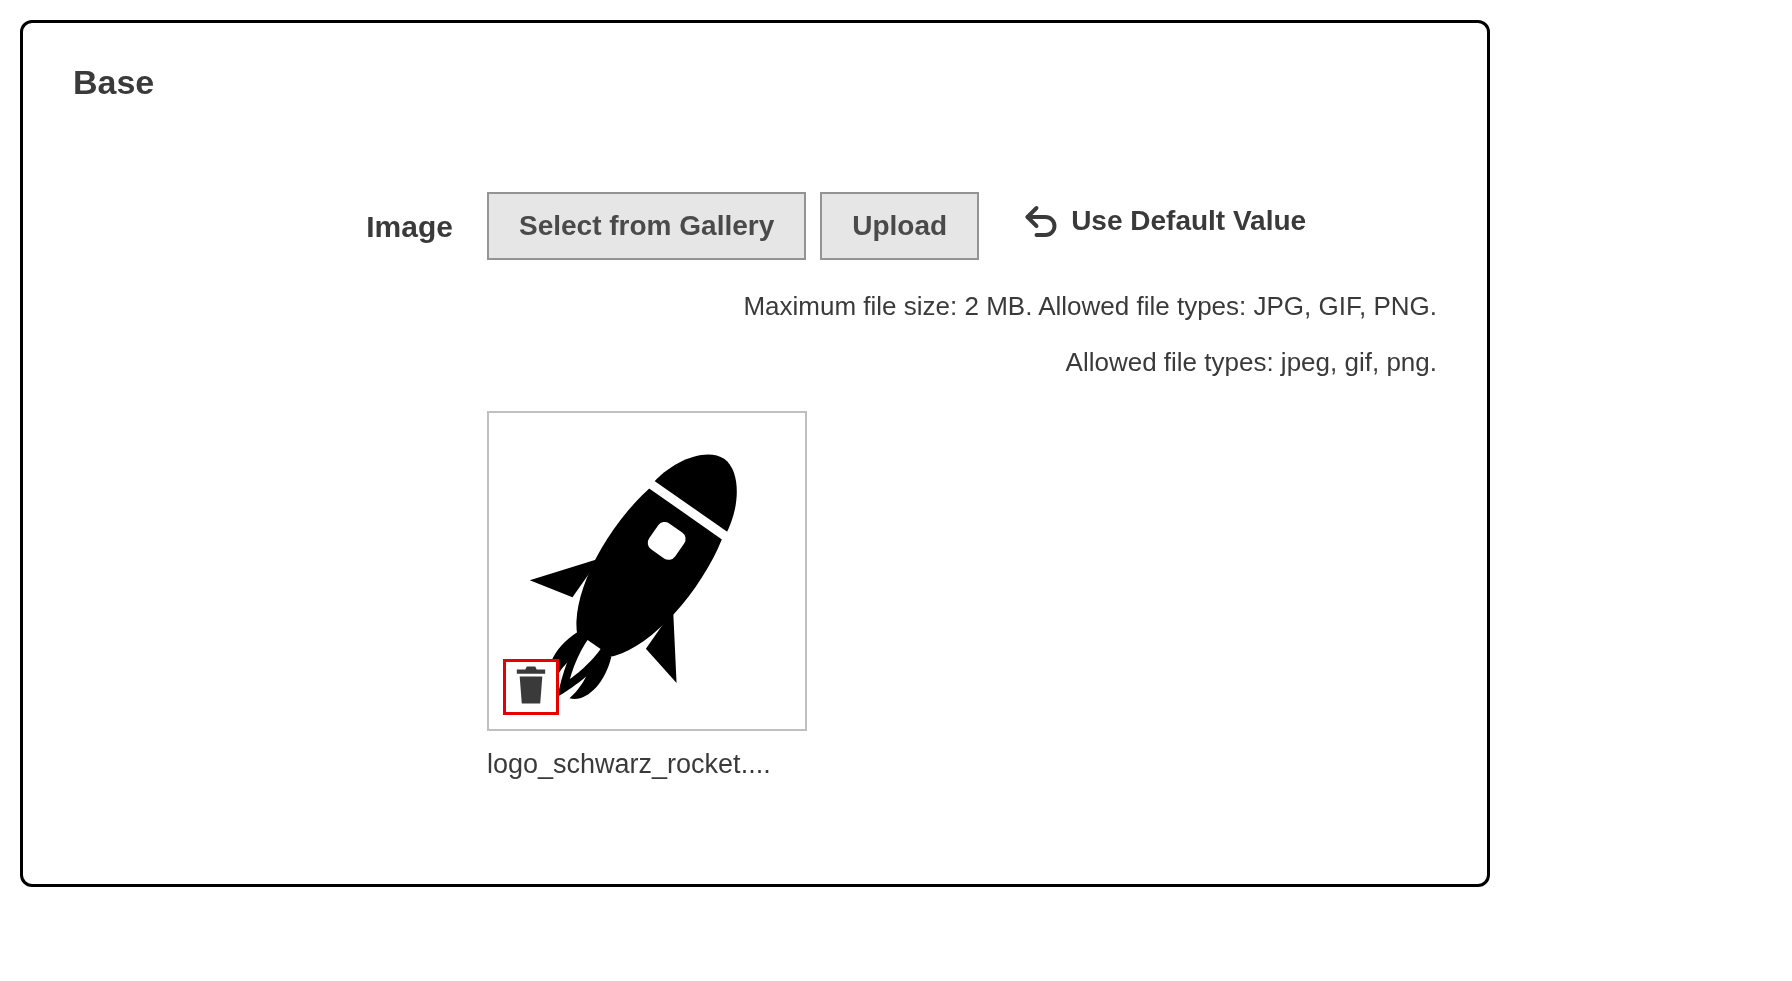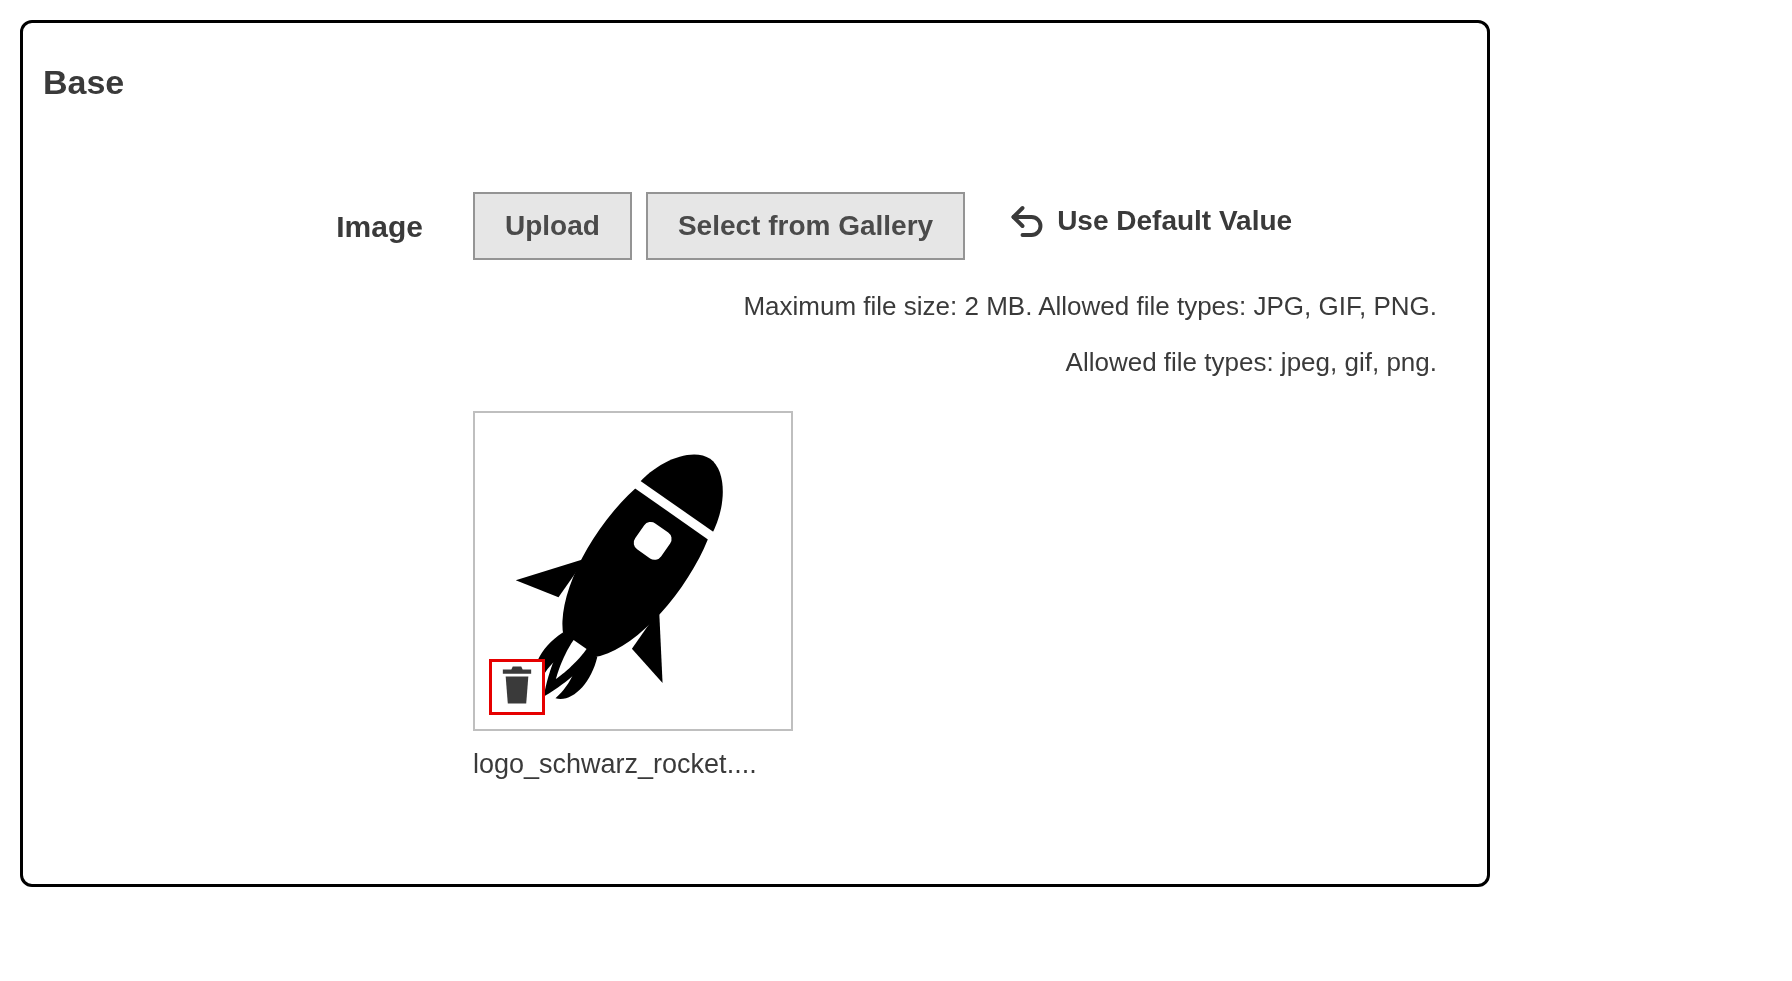--- a/index.html
+++ b/index.html
@@ -8,35 +8,35 @@
       padding: 0;
     }
     body {
       font-family: -apple-system, BlinkMacSystemFont, "Segoe UI", Helvetica, Arial, sans-serif;
       background: #fff;
       padding: 20px;
     }
     .panel {
       border: 3px solid #000;
       border-radius: 12px;
-      padding: 40px 50px 60px 20px;
+      padding: 40px 50px 60px 50px;
       width: 1470px;
       height: 867px;
       position: relative;
     }
     .section-title {
       font-size: 34px;
       font-weight: 700;
       color: #3a3a3a;
       margin-bottom: 90px;
     }
     .field-row {
       display: flex;
       align-items: flex-start;
-      gap: 50px;
+      gap: 34px;
     }
     .field-label {
       font-size: 30px;
       font-weight: 700;
       color: #3a3a3a;
       text-align: right;
       width: 380px;
       padding-top: 18px;
     }
     .field-body {
@@ -132,22 +132,22 @@
 <body>
 
 <div class="panel">
   <div class="section-title">Base</div>
 
   <div class="field-row">
     <div class="field-label">Image</div>
 
     <div class="field-body">
       <div class="button-row">
+        <button class="btn">Select from Gallery</button>
         <button class="btn">Upload</button>
-        <button class="btn">Select from Gallery</button>
         <span class="reset-link">
           <span>
             <svg viewBox="0 0 24 24" fill="none" stroke="#3a3a3a" stroke-width="2.6" stroke-linecap="round" stroke-linejoin="round">
               <path d="M9 14 L3 8 L9 2"></path>
               <path d="M3 8 H15 a6 6 0 0 1 6 6 v0 a6 6 0 0 1 -6 6 H9"></path>
             </svg>
           </span>
           <span>Use Default Value</span>
         </span>
       </div>

